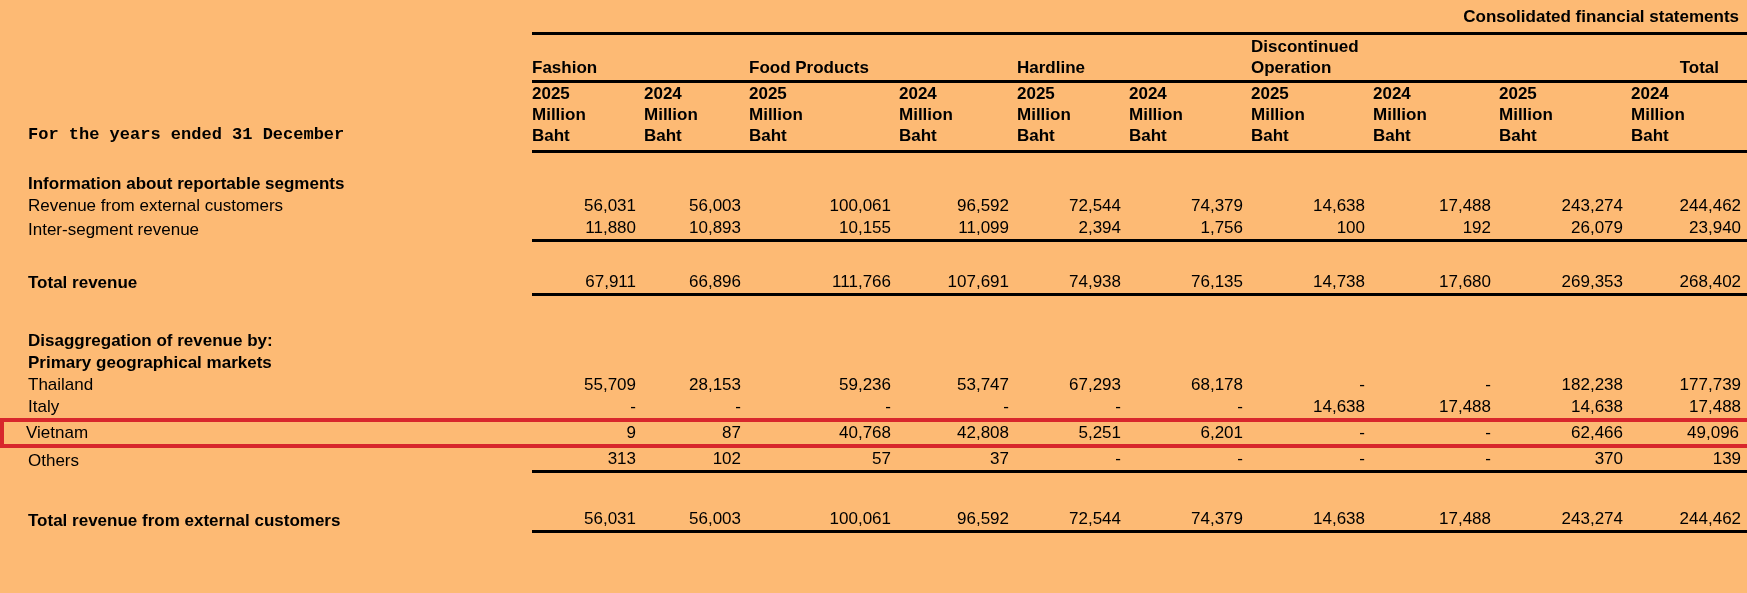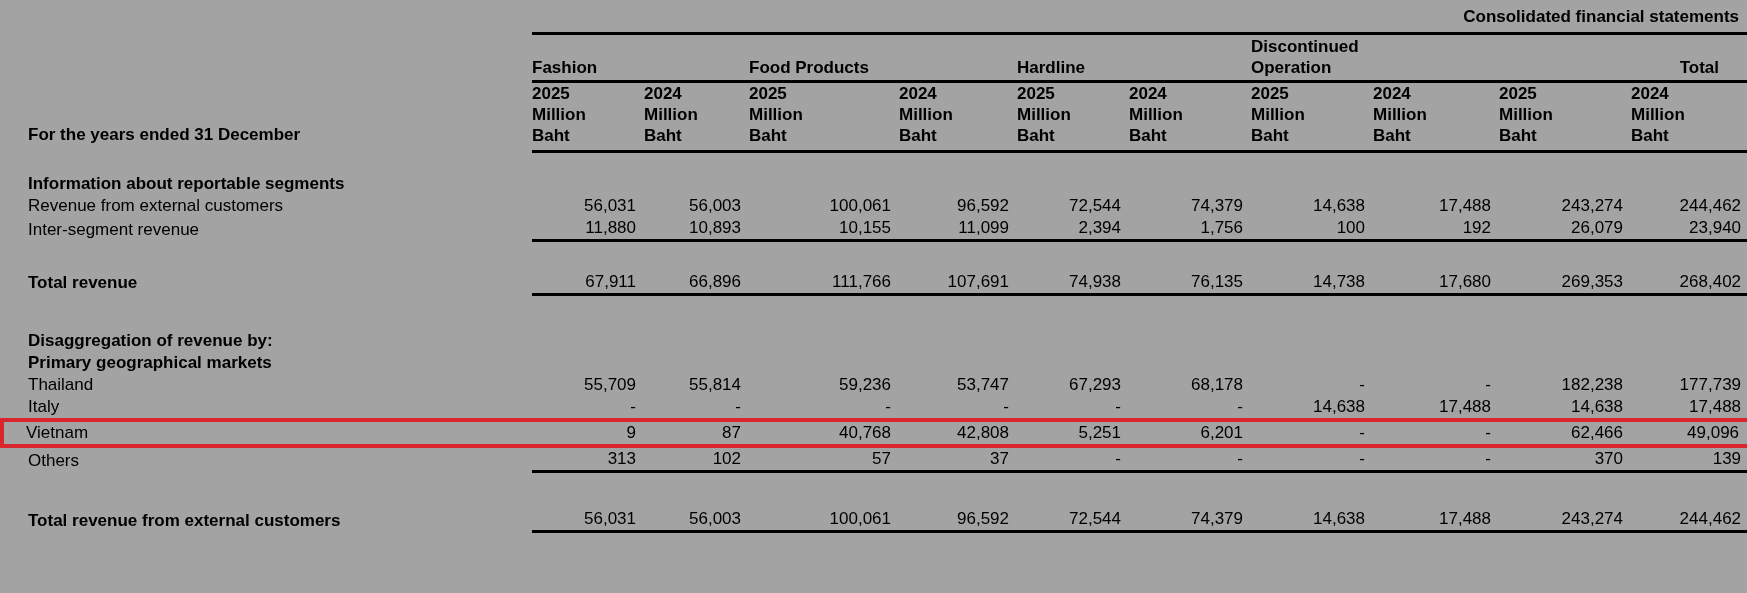--- a/index.html
+++ b/index.html
@@ -2,21 +2,21 @@
 <html style="--hl: #d8262c;"><head>
 <meta charset="utf-8">
 <style>
   :root { --hl: #d8262c; --ink: #000; }
   * { margin: 0; padding: 0; box-sizing: border-box; }
   html, body { background: #fff; }
   .page {
     position: relative;
     width: 1747px;
     height: 593px;
-    background: #a3a3a3;
+    background: #fdba74;
     color: var(--ink);
     font-family: "Liberation Sans", "DejaVu Sans", sans-serif;
     font-size: 17px;
     overflow: hidden;
   }
   table.fin {
     border-collapse: collapse;
     table-layout: fixed;
     width: 1747px;
   }
@@ -26,21 +26,21 @@
   td.num { text-align: right; padding-right: 8px; white-space: nowrap; }
   .rule-b { border-bottom: 3px solid var(--ink); }
   
   tr.title-row td { height: 33px; }
   td.cons { text-align: right; padding-right: 10px; padding-bottom: 5px; font-weight: 700; }
   tr.group-row td { height: 48px; line-height: 21px; }
   td.grp { font-weight: 700; padding-bottom: 2px; }
   td.grp.right { text-align: right; padding-right: 30px; }
   tr.sub-row td { height: 70px; line-height: 21px; }
   td.subhead { font-weight: 700; text-align: left; padding-bottom: 4px; }
-  td.yrs-label { padding-bottom: 6px; }
+  td.yrs-label { padding-bottom: 6px; font-family: Liberation Mono, monospace; }
   
   tr.body-row td { height: 22px; line-height: 22px; }
   tr.ruled td.num { border-bottom: 3px solid var(--ink); }
   tr.spacer td { height: 30px; }
   tr.sp-s td { height: 22px; }
   tr.sp-m td { height: 30px; }
   tr.sp-l td { height: 36px; }
   tr.final-row td { height: 24px; }
   
   tr.hl td { border-top: 4px solid var(--hl); border-bottom: 4px solid var(--hl); }
@@ -159,21 +159,21 @@
         </tr>
         <tr class="body-row">
           <td class="lbl b" colspan="11">Disaggregation of revenue by:</td>
         </tr>
         <tr class="body-row">
           <td class="lbl b" colspan="11">Primary geographical markets</td>
         </tr>
         <tr class="body-row">
           <td class="lbl">Thailand</td>
           <td class="num">55,709</td>
-          <td class="num">55,814</td>
+          <td class="num">28,153</td>
           <td class="num">59,236</td>
           <td class="num">53,747</td>
           <td class="num">67,293</td>
           <td class="num">68,178</td>
           <td class="num">-</td>
           <td class="num">-</td>
           <td class="num">182,238</td>
           <td class="num">177,739</td>
         </tr>
         <tr class="body-row">

